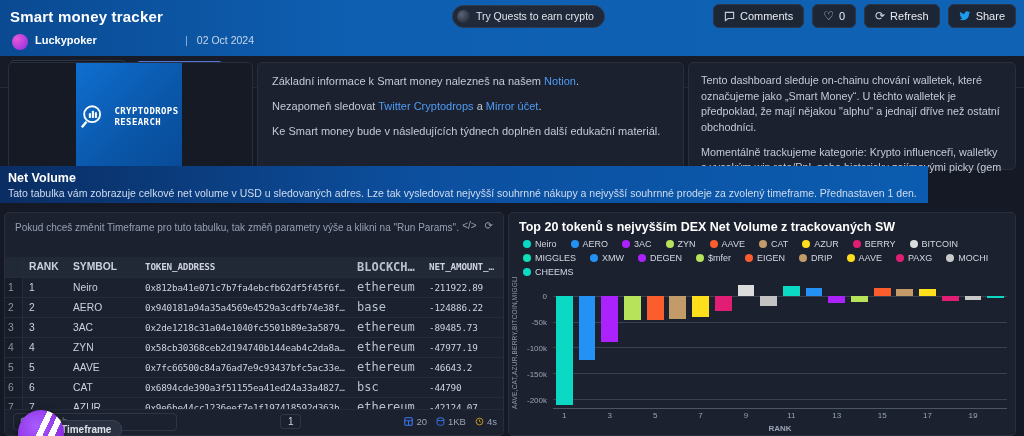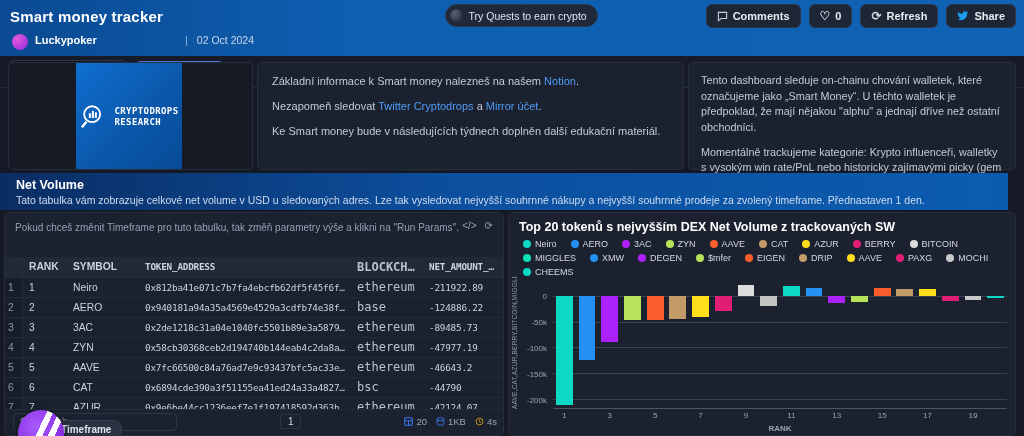--- a/index.html
+++ b/index.html
@@ -3,26 +3,26 @@
 <meta charset="utf-8">
 <style>
   html,body{margin:0;padding:0;background:#0d1117;}
   .page{position:relative;width:1024px;height:436px;overflow:hidden;
         background:#141925;font-family:"Liberation Sans",sans-serif;color:#e6e9ef;}
   
   .topbar{position:absolute;left:0;top:0;width:1024px;height:33px;
           background:linear-gradient(90deg,#0a4a92 0%,#0e5fb2 35%,#0f62b4 100%);}
   .topbar-row1{position:absolute;left:10px;top:3px;right:8px;height:26px;display:flex;align-items:center;}
   .page-title{font-size:15px;font-weight:bold;color:#fff;letter-spacing:.2px;}
-  .top-actions{margin-left:auto;display:flex;align-items:flex-start;gap:8px;}
+  .top-actions{margin-left:auto;display:flex;align-items:center;gap:8px;}
   .pill-btn{display:flex;align-items:center;gap:6px;background:#20293a;border:1px solid #303a4e;
             border-radius:12px;height:21px;padding:0 10px 0 4px;font-size:10.5px;color:#dfe4ec;cursor:pointer;}
   .pill-dot{width:13px;height:13px;border-radius:50%;background:radial-gradient(circle at 35% 35%,#5a6477,#171c27);}
   .hdr-btn{display:flex;align-items:center;gap:5px;background:#1d2634;border:1px solid #2c3648;
-           border-radius:6px;height:22px;padding:0 10px;font-size:11px;font-weight:bold;color:#e8ecf3;cursor:pointer;}
+           border-radius:6px;height:22px;padding:0 10px;font-size:11px;font-weight:normal;color:#e8ecf3;cursor:pointer;}
   .hdr-btn .ic{font-size:12px;line-height:1;color:#c9d1dd;}
   .bird{width:12px;height:12px;}
   .topbar-row2{position:absolute;left:12px;top:34px;display:flex;align-items:flex-start;gap:7px;}
   .topbar2{position:absolute;left:0;top:33px;width:1024px;height:23px;
            background:linear-gradient(90deg,#0a4a92 0%,#0e5fb2 35%,#0f62b4 100%);}
   .avatar{width:16px;height:16px;border-radius:50%;background:radial-gradient(circle at 30% 30%,#e659d6,#8a2be2);}
   .author-name{font-size:11px;font-weight:bold;color:#fff;}
   .author-badge{font-size:9.5px;color:#e3e9f2;background:rgba(255,255,255,.16);border-radius:9px;padding:2px 7px;margin-top:23px;}
   .date-sep{color:rgba(255,255,255,.55);font-size:11px;margin:0 2px;}
   .hdr-date{font-size:10.5px;color:rgba(255,255,255,.75);}
@@ -42,23 +42,23 @@
                background:linear-gradient(135deg,#0f6fd0 0%,#0a56a8 60%,#084b97 100%);
                display:flex;align-items:center;justify-content:center;gap:5px;}
   .logo-text{font-family:"DejaVu Sans Mono",monospace;font-weight:bold;font-size:9px;color:#fff;
              letter-spacing:.4px;line-height:1.25;}
   .info-panel{position:absolute;left:257px;top:62px;width:427px;height:108px;padding:11px 14px;font-size:11px;color:#c3cad6;}
   .info-panel p{margin:0 0 9px 0;line-height:1.45;}
   .about-panel{position:absolute;left:688px;top:62px;width:328px;height:108px;padding:10px 12px;font-size:10.8px;color:#c3cad6;}
   .about-panel p{margin:0 0 9px 0;line-height:1.45;}
   a.link{color:#4f9cf6;text-decoration:none;cursor:pointer;}
   
-  .banner{position:absolute;left:0;top:173px;width:1008px;height:37px;
+  .banner{position:absolute;left:0;top:166px;width:928px;height:37px;
           background:linear-gradient(90deg,#0a2d63 0%,#0c4f9e 45%,#0b5cb0 100%);
-          padding:4px 16px;box-sizing:border-box;}
+          padding:4px 8px;box-sizing:border-box;}
   .banner-title{font-size:12.5px;font-weight:bold;color:#fff;margin-top:1px;}
   .banner-desc{font-size:10.5px;color:#cfdcef;margin-top:2px;}
   
   .table-panel{position:absolute;left:4px;top:212px;width:500px;height:224px;overflow:hidden;}
   .tp-head{position:relative;padding:6px 10px 4px 10px;}
   .tp-title{font-size:12.5px;font-weight:bold;color:#fff;}
   .tp-sub{font-size:10px;color:#97a0b3;margin-top:3px;}
   .tp-icons{position:absolute;right:10px;top:7px;display:flex;gap:8px;color:#97a0b3;font-size:10px;}
   .tp-icons span{cursor:pointer;}
   .dtable{position:absolute;left:0;top:44px;width:500px;height:152px;overflow:hidden;font-size:10.3px;}

